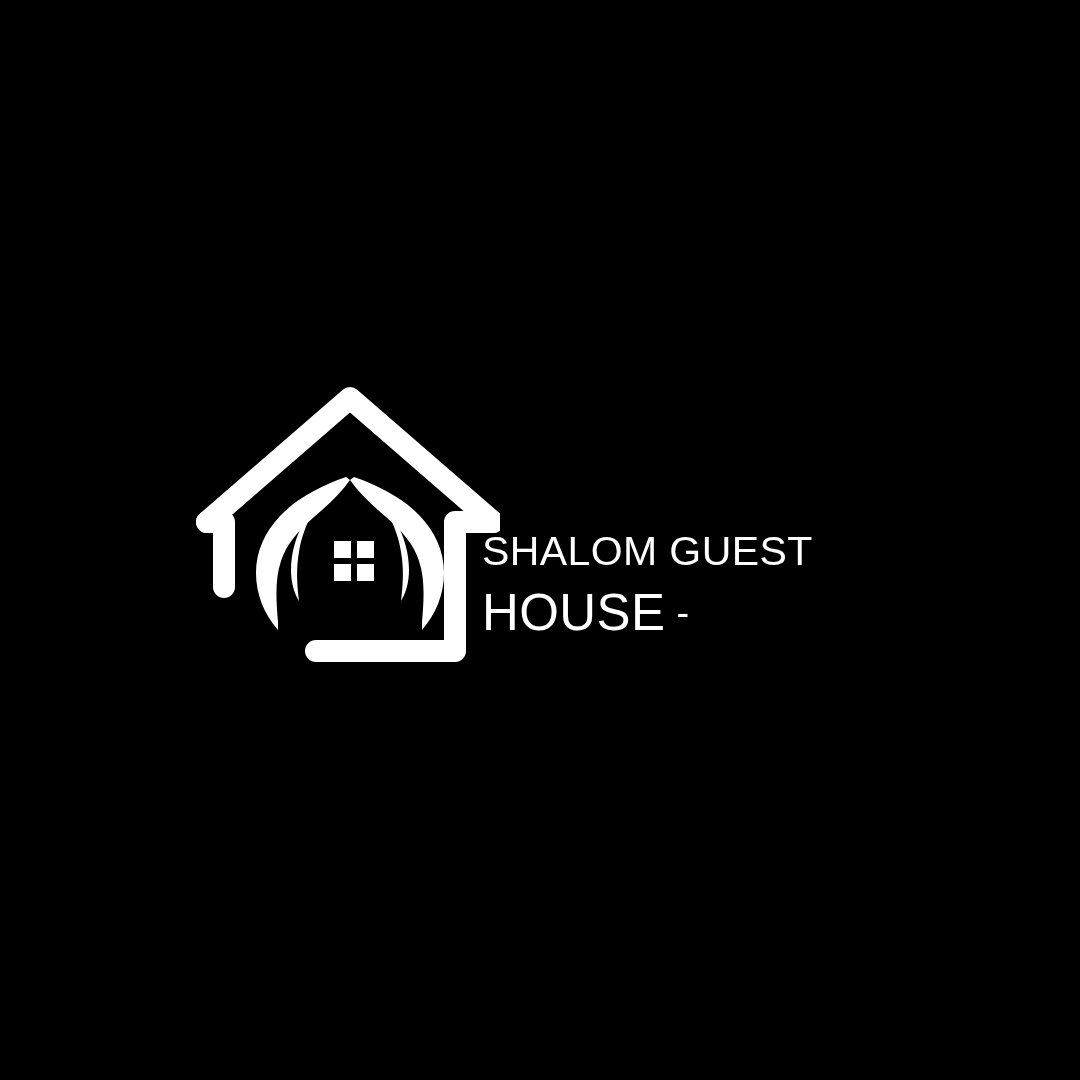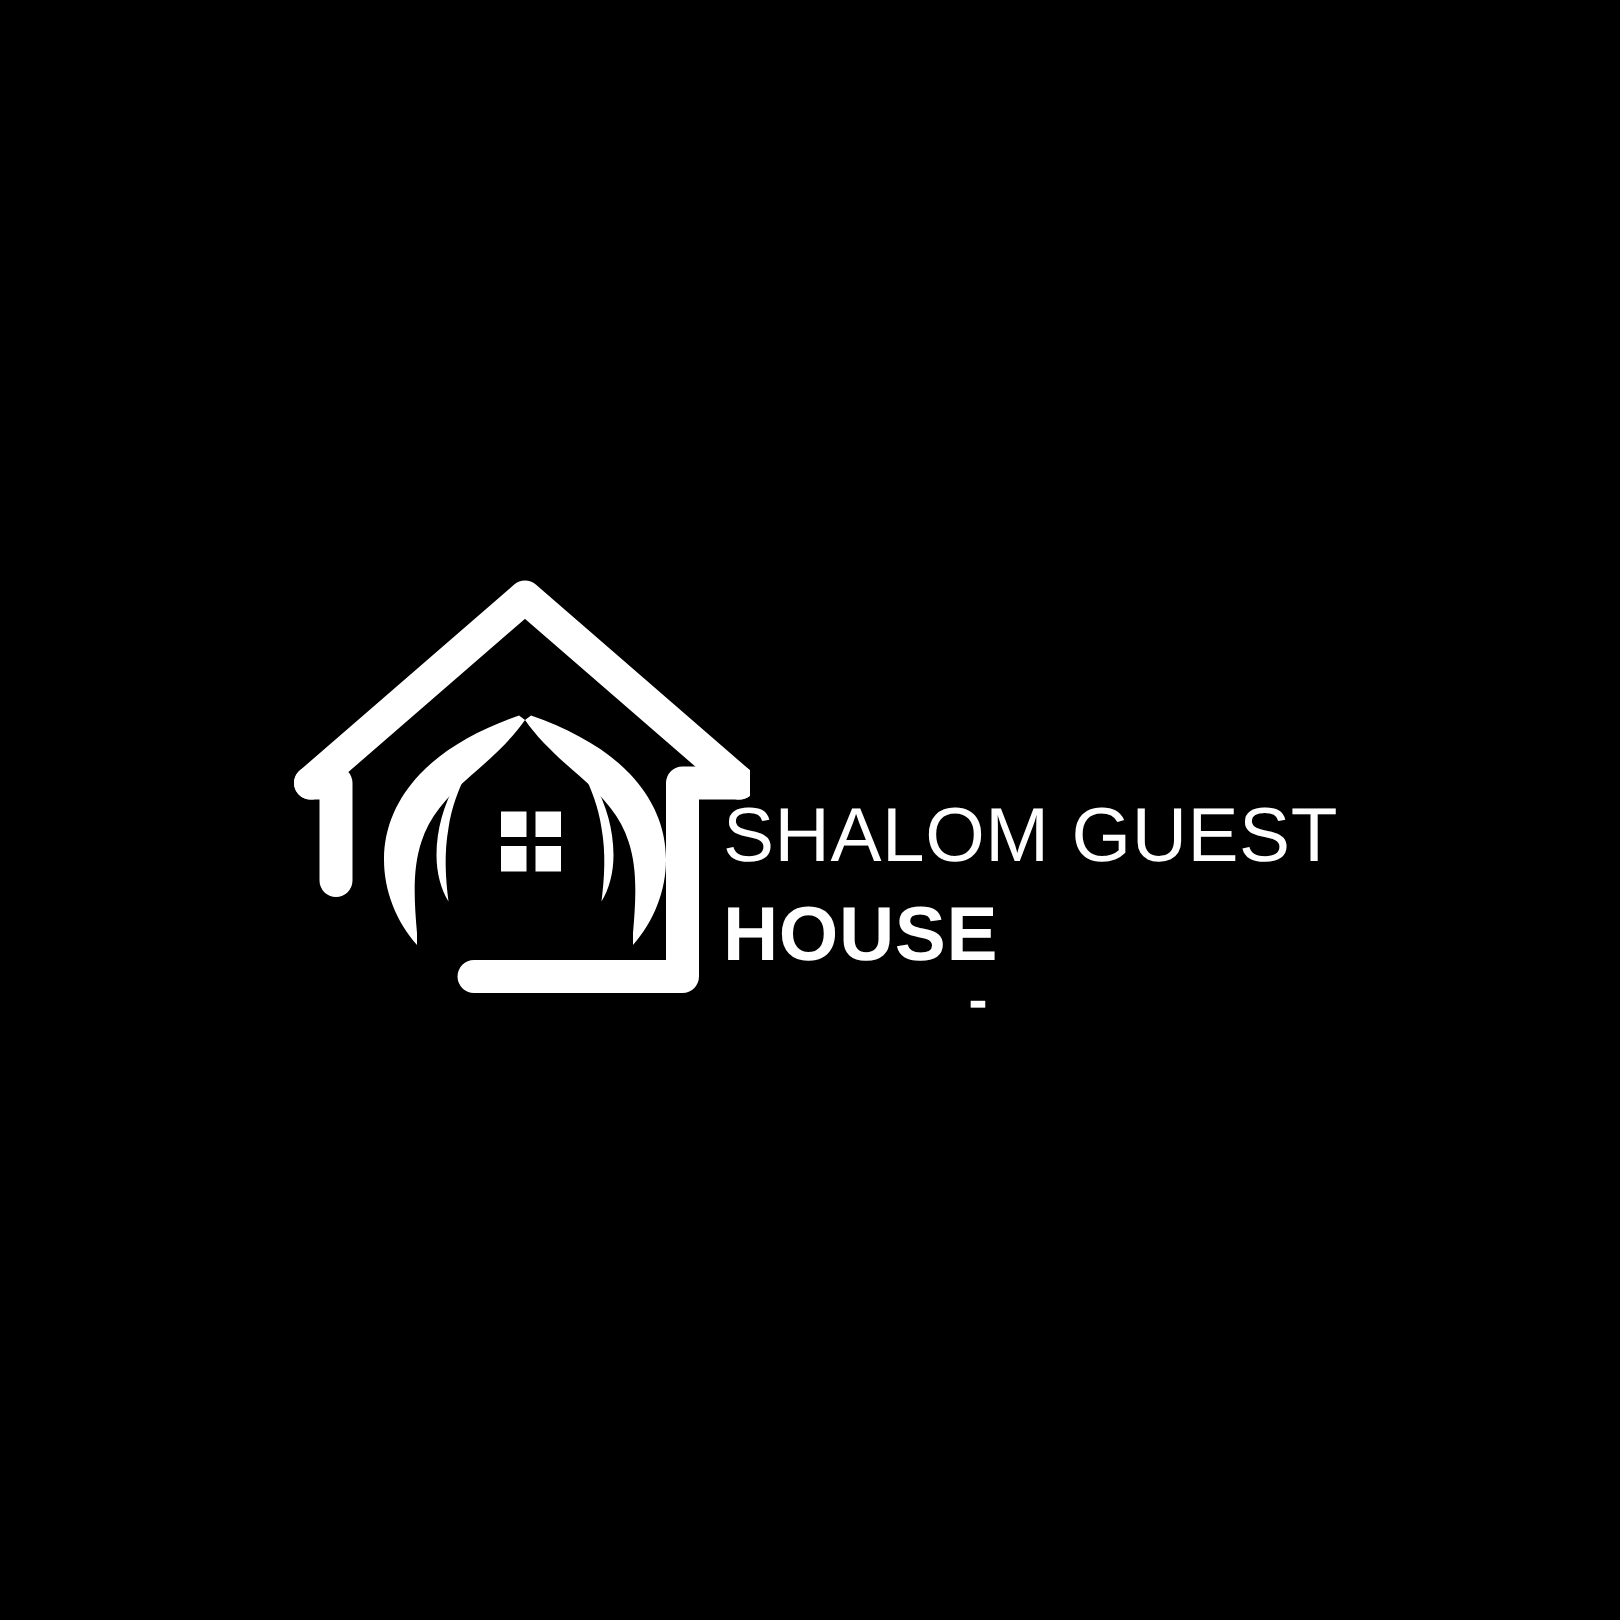--- a/index.html
+++ b/index.html
@@ -52,31 +52,30 @@
     line-height: 1;
   }
   .wordmark-line {
     display: block;
     white-space: nowrap;
     color: #ffffff;
     font-family: "Liberation Sans", sans-serif;
     font-weight: 400;
   }
   .wordmark-line-1 {
-    font-size: 51px;
+    font-size: 41px;
     letter-spacing: 0.4px;
     margin-bottom: 15px;
   }
   .wordmark-line-2 {
     font-size: 51px;
     letter-spacing: 0.4px;
     display: flex;
-    flex-direction: column;
-    align-items: flex-end;
-    font-weight: bold;
+    flex-direction: row;
+    align-items: center;
   }
   .wordmark-main {
     font-size: 51px;
     letter-spacing: 0.4px;
     color: #ffffff;
   }
   .wordmark-sep {
     font-size: 38px;
     color: #ffffff;
     margin: 0 7px 0 11px;

